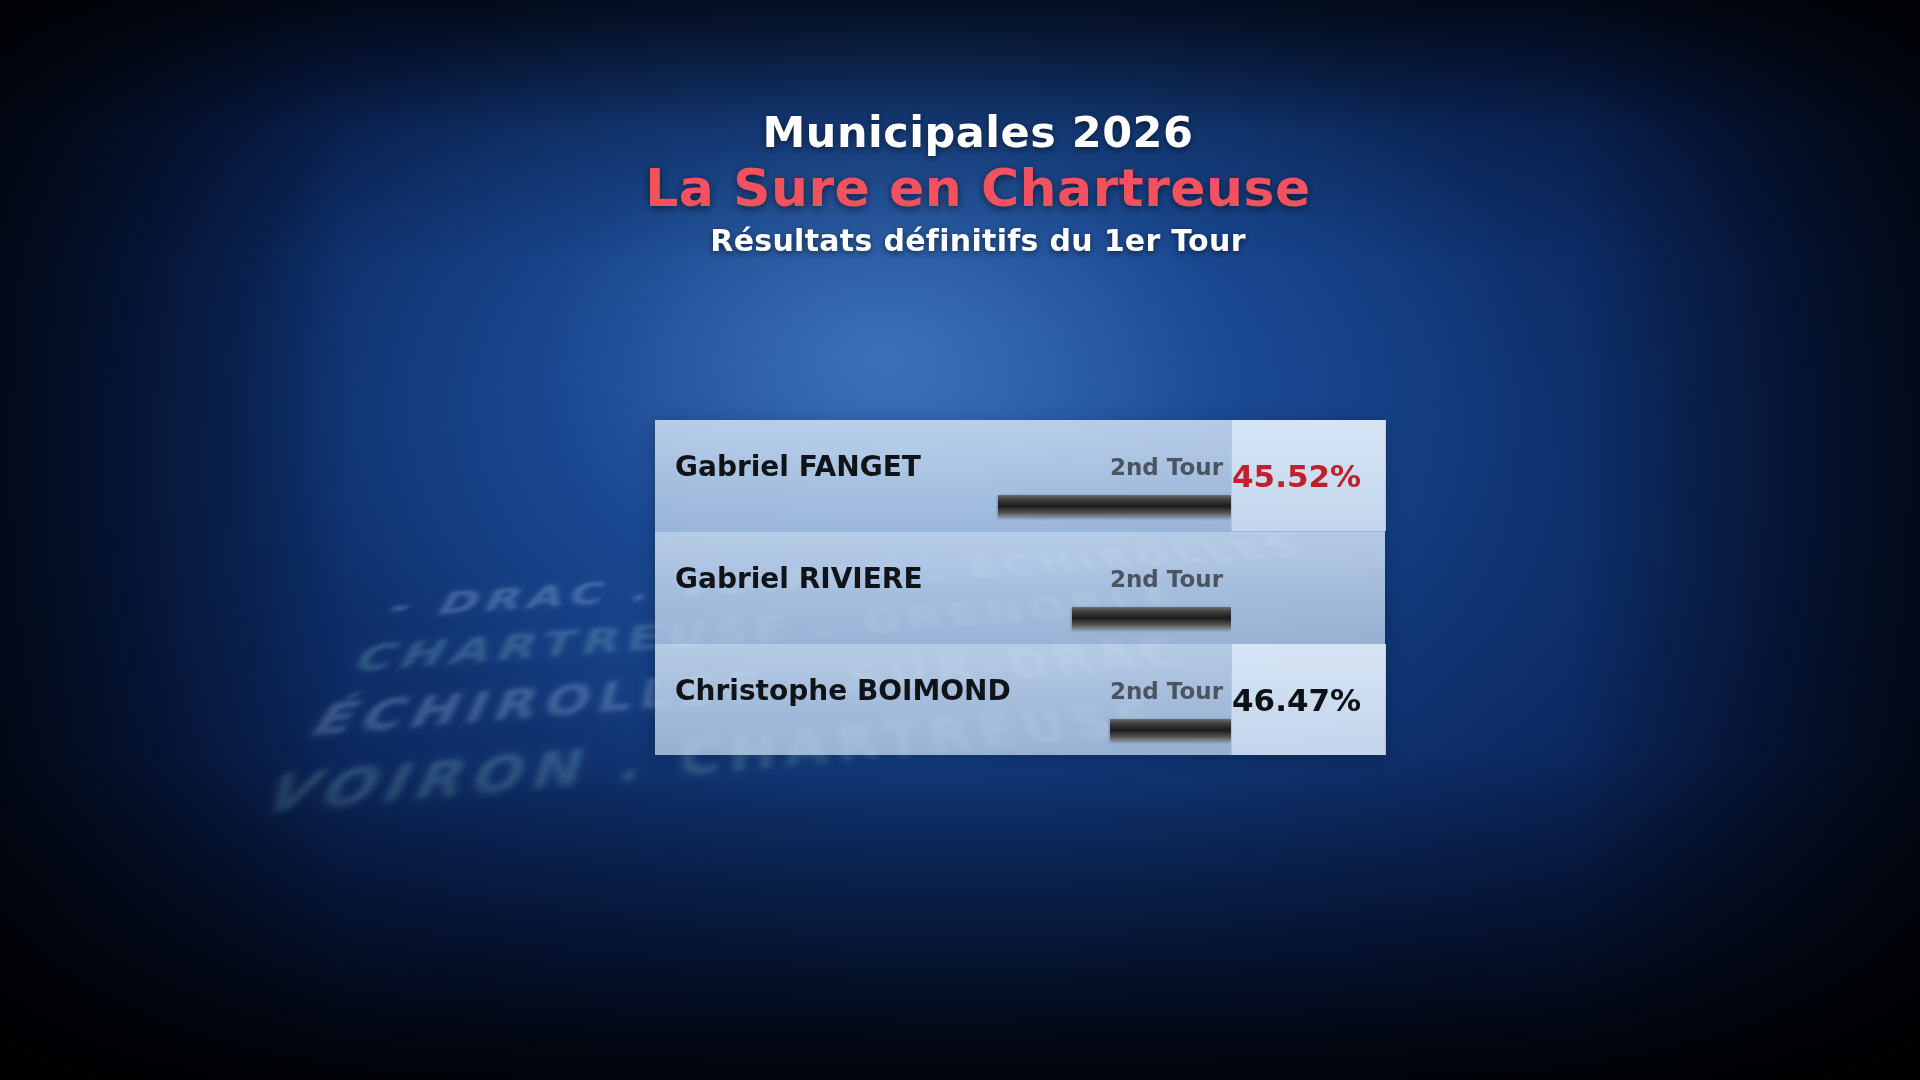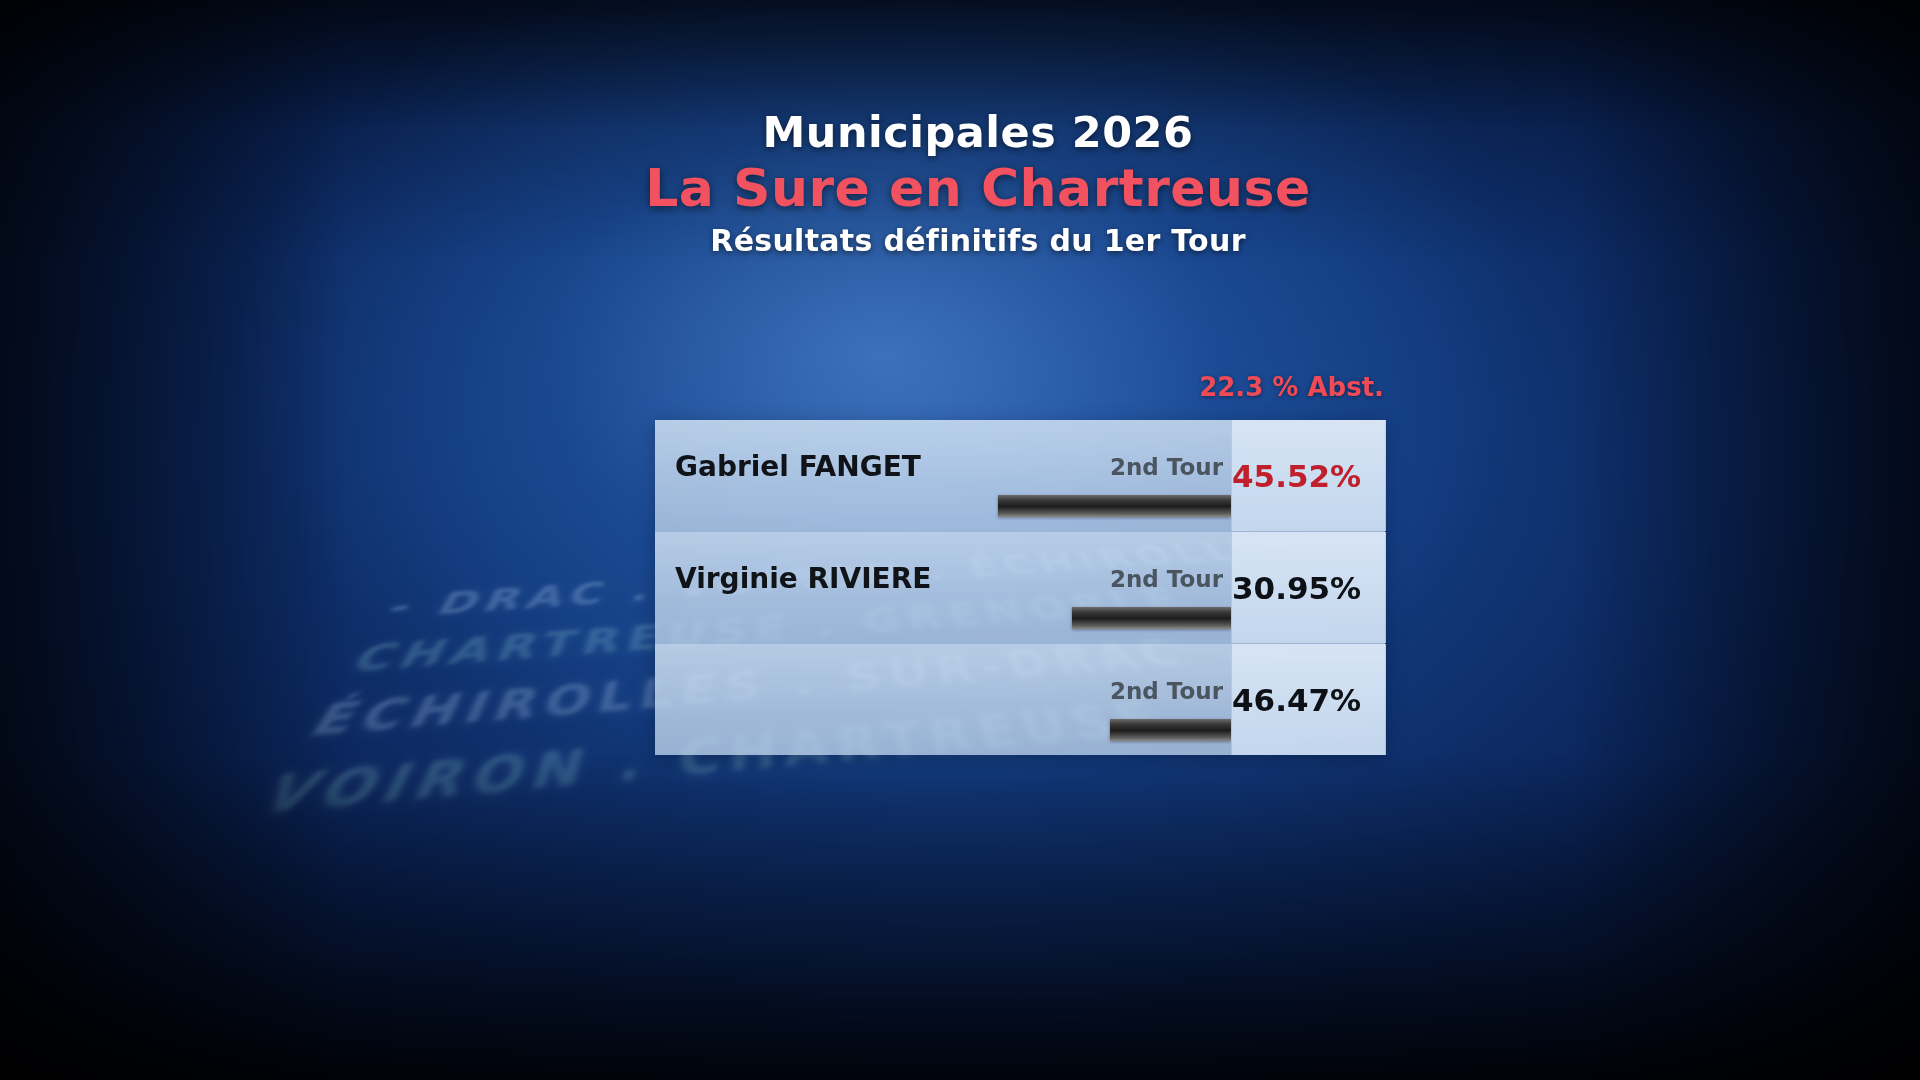--- a/index.html
+++ b/index.html
@@ -200,52 +200,49 @@
   </div>
 
   <div id="vignette"></div>
 
   <div id="header">
     <div id="kicker">Municipales 2026</div>
     <div id="city" style="color: rgb(242, 82, 95);">La Sure en Chartreuse</div>
     <div id="subtitle">Résultats définitifs du 1er Tour</div>
   </div>
 
-  <div id="abst" style="color: rgb(239, 75, 87);">22.3 % Abst.</div>
 
   <div id="table">
 
     <div class="row">
       <div class="row-left">
         <div class="cand-name">Gabriel FANGET</div>
         <div class="tour-tag">2nd Tour</div>
         <div class="bar-track">
           <div class="bar-fill" style="width: 40.5%;"></div>
         </div>
       </div>
       <div class="row-right">
         <div class="pct lead">45.52%</div>
       </div>
     </div>
 
     <div class="row">
       <div class="row-left">
-        <div class="cand-name">Virginie RIVIERE</div>
+        <div class="cand-name">Gabriel RIVIERE</div>
         <div class="tour-tag">2nd Tour</div>
         <div class="bar-track">
           <div class="bar-fill" style="width: 27.5368%;"></div>
         </div>
       </div>
-      <div class="row-right">
-        <div class="pct">30.95%</div>
-      </div>
     </div>
 
     <div class="row">
       <div class="row-left">
+        <div class="cand-name">Christophe BOIMOND</div>
         <div class="tour-tag">2nd Tour</div>
         <div class="bar-track">
           <div class="bar-fill" style="width: 20.9351%;"></div>
         </div>
       </div>
       <div class="row-right">
         <div class="pct">46.47%</div>
       </div>
     </div>
 

